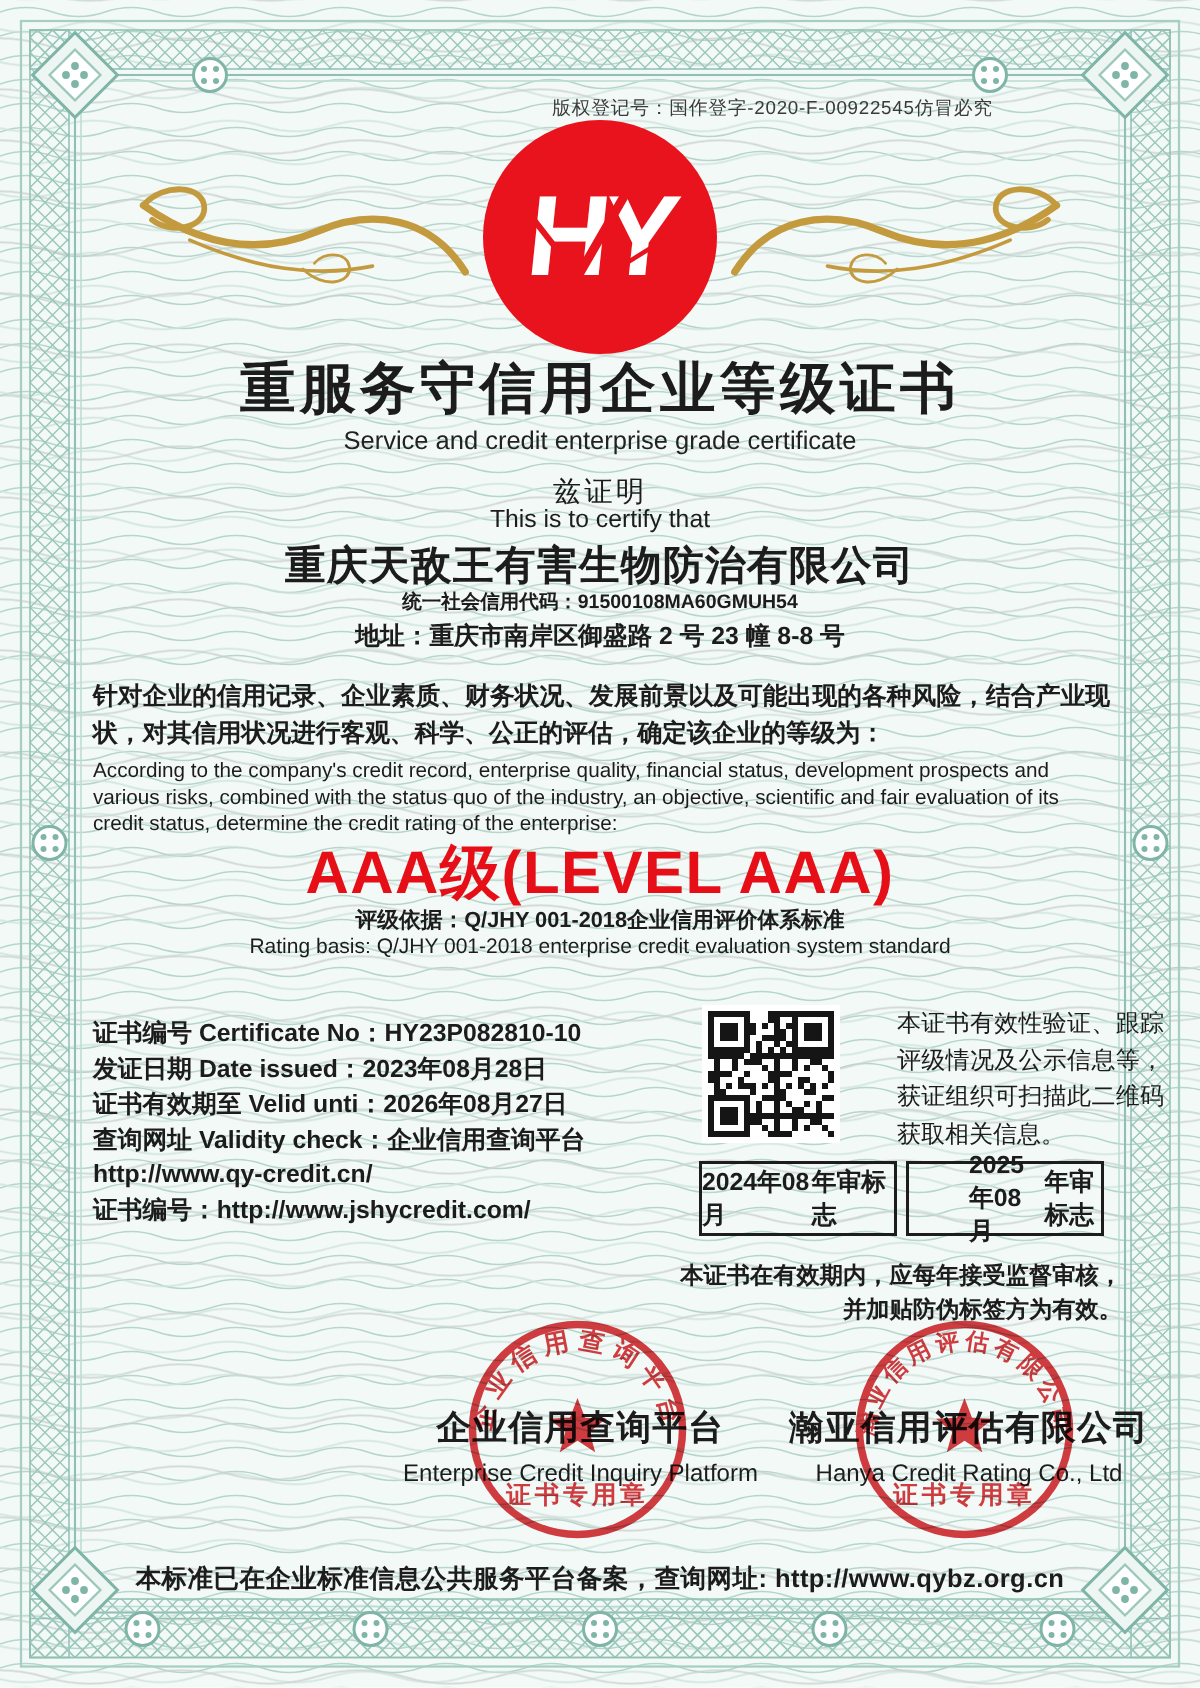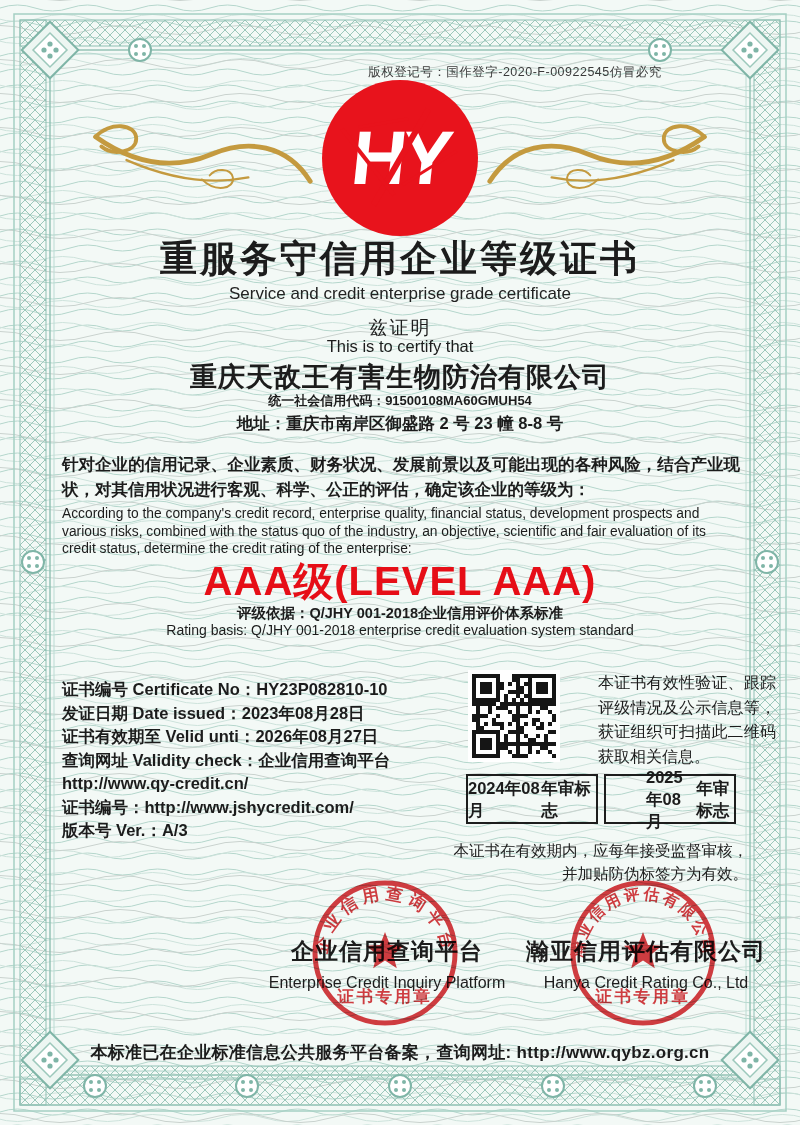--- a/index.html
+++ b/index.html
@@ -44,21 +44,21 @@
   .qr{left:468px;top:670px;width:92px;height:92px;background:#fff;padding:4px;box-sizing:border-box;}
   .qrgrid{display:grid;grid-template-columns:repeat(21,1fr);grid-auto-rows:1fr;width:84px;height:84px;}
   .qrgrid i{display:block;}
   .qrgrid i.on{background:#151515;}
   .qr-note{left:598px;top:671px;width:178px;font-size:16px;line-height:24.6px;font-weight:400;text-align:justify;}
 
   .yearbox{top:774px;width:132px;height:50px;border:2px solid #1d1d1d;box-sizing:border-box;
     display:flex;flex-direction:row;align-items:center;justify-content:center;font-size:16.5px;font-weight:600;line-height:22px;}
   .yearbox.b1{left:466px;} .yearbox.b2{left:604px;padding-left:40px;}
 
-  .vnote{left:430px;top:839px;width:318px;text-align:right;font-size:15.5px;line-height:23px;font-weight:400;}
+  .vnote{left:430px;top:839px;width:318px;text-align:right;font-size:15.5px;line-height:23px;font-weight:700;}
 
   .issuer{top:936px;text-align:center;}
   .issuer .cn{font-size:23px;font-weight:bold;letter-spacing:1px;}
   .issuer .en{font-size:16px;margin-top:7px;font-weight:500;}
   .issuer.il{left:255px;width:264px;}
   .issuer.ir{left:515px;width:262px;}
 
   .seal{width:150px;height:150px;mix-blend-mode:multiply;opacity:.9;}
   .seal.sl{left:310px;top:878px;}
   .seal.sr{left:568px;top:878px;}
@@ -172,21 +172,20 @@
   <div class="abs ctr basis-cn">评级依据：Q/JHY 001-2018企业信用评价体系标准</div>
   <div class="abs ctr basis-en">Rating basis: Q/JHY 001-2018 enterprise credit evaluation system standard</div>
 
   <div class="abs details">
     <div>证书编号 Certificate No：HY23P082810-10</div>
     <div>发证日期 Date issued：2023年08月28日</div>
     <div>证书有效期至 Velid unti：2026年08月27日</div>
     <div>查询网址 Validity check：企业信用查询平台</div>
     <div>http://www.qy-credit.cn/</div>
     <div>证书编号：http://www.jshycredit.com/</div>
-    <div>版本号 Ver.：A/3</div>
   </div>
 
   <div class="abs qr">
     <div class="qrgrid">
         <i class="on"></i>
         <i class="on"></i>
         <i class="on"></i>
         <i class="on"></i>
         <i class="on"></i>
         <i class="on"></i>

